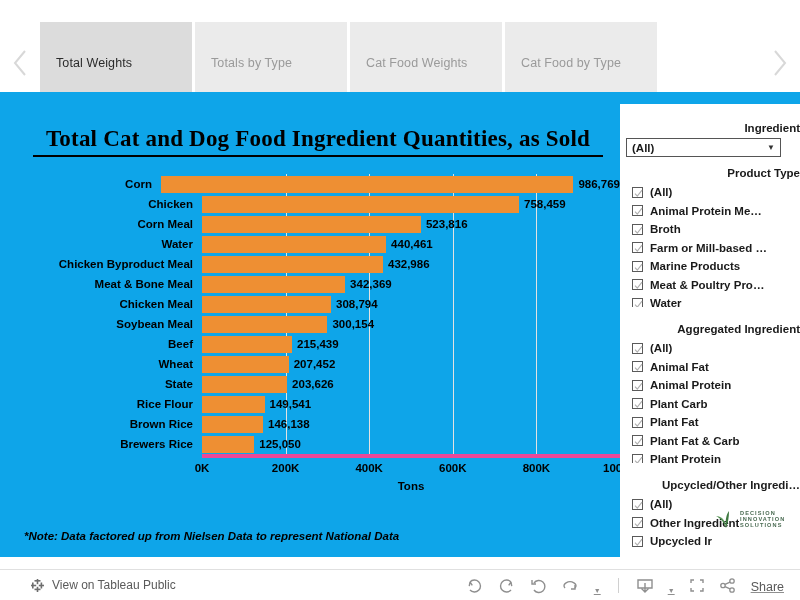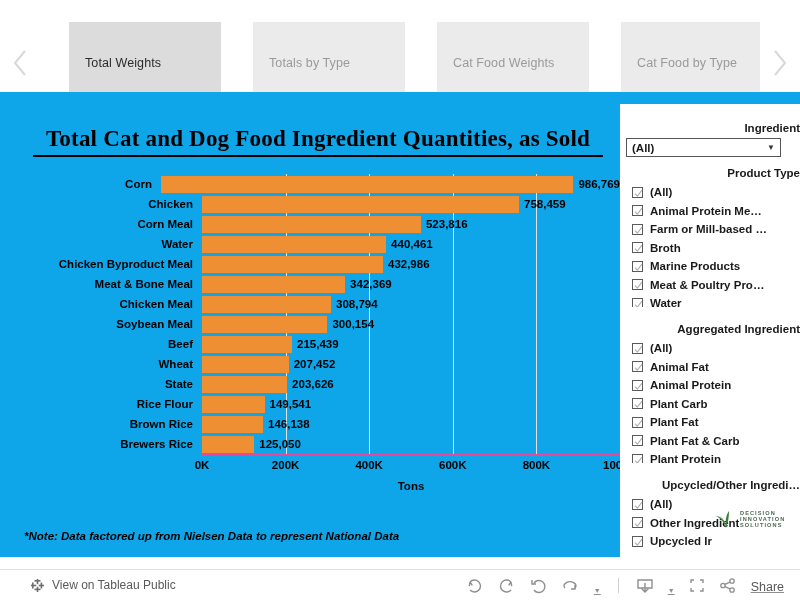--- a/index.html
+++ b/index.html
@@ -18,21 +18,21 @@
   .tab-arrow {
     width: 40px; display: flex; align-items: center; justify-content: center;
     color: #d4d4d4; flex: none;
   }
   .tab-arrow svg { display: block; }
   .tabs-wrap { flex: 1; display: flex; gap: 3px; overflow: hidden; }
   .tab {
     flex: none; width: 152px; background: #ebebeb;
     display: flex; align-items: center; padding: 0 16px;
     font-size: 12.5px; color: #9a9a9a; letter-spacing: .1px;
-    white-space: nowrap; overflow: hidden; margin-left: 29px;
+    white-space: nowrap; overflow: hidden;
   }
   .tab.active { background: #dcdcdc; color: #2b2b2b; }
 
   
   .viz {
     position: absolute; top: 92px; left: 0; width: 800px; height: 465px;
     background: #0ea5e9;
   }
   .chart-title {
     position: absolute; top: 34px; left: 33px; width: 570px;
@@ -60,21 +60,21 @@
     margin-left: 5px; white-space: nowrap;
   }
 
   
   .grid { position: absolute; top: 0; left: 202px; right: 0; bottom: 0; pointer-events: none; }
   .gline { position: absolute; top: 0; bottom: 0; width: 1px; background: #e2e2e2; }
 
   
   .axis {
     position: absolute; left: 202px; width: 418px; height: 20px;
-    border-top: 1px solid #ec4899;
+    border-top: 4px solid #ec4899;
   }
   .tick {
     position: absolute; top: 4px; font-size: 11.5px; font-weight: bold;
     color: #000; transform: translateX(-50%); white-space: nowrap;
   }
   .axis-title {
     position: absolute; left: 202px; width: 418px; top: 26px;
     text-align: center; font-size: 11.5px; font-weight: bold; color: #000;
   }
 
@@ -332,29 +332,29 @@
             </svg>
           </span>
           <span class="cklabel">Animal Protein Me…</span>
         </div>
         <div class="ckrow">
           <span class="ckbox">
             <svg width="11" height="11" viewBox="0 0 11 11">
               <path d="M2 5.6 L4.3 8.2 L9 2.2" fill="none" stroke="#b0b0b0" stroke-width="1.1"></path>
             </svg>
           </span>
+          <span class="cklabel">Broth</span>
+        </div>
+        <div class="ckrow">
+          <span class="ckbox">
+            <svg width="11" height="11" viewBox="0 0 11 11">
+              <path d="M2 5.6 L4.3 8.2 L9 2.2" fill="none" stroke="#b0b0b0" stroke-width="1.1"></path>
+            </svg>
+          </span>
           <span class="cklabel">Farm or Mill-based …</span>
-        </div>
-        <div class="ckrow">
-          <span class="ckbox">
-            <svg width="11" height="11" viewBox="0 0 11 11">
-              <path d="M2 5.6 L4.3 8.2 L9 2.2" fill="none" stroke="#b0b0b0" stroke-width="1.1"></path>
-            </svg>
-          </span>
-          <span class="cklabel">Broth</span>
         </div>
         <div class="ckrow">
           <span class="ckbox">
             <svg width="11" height="11" viewBox="0 0 11 11">
               <path d="M2 5.6 L4.3 8.2 L9 2.2" fill="none" stroke="#b0b0b0" stroke-width="1.1"></path>
             </svg>
           </span>
           <span class="cklabel">Marine Products</span>
         </div>
         <div class="ckrow">

